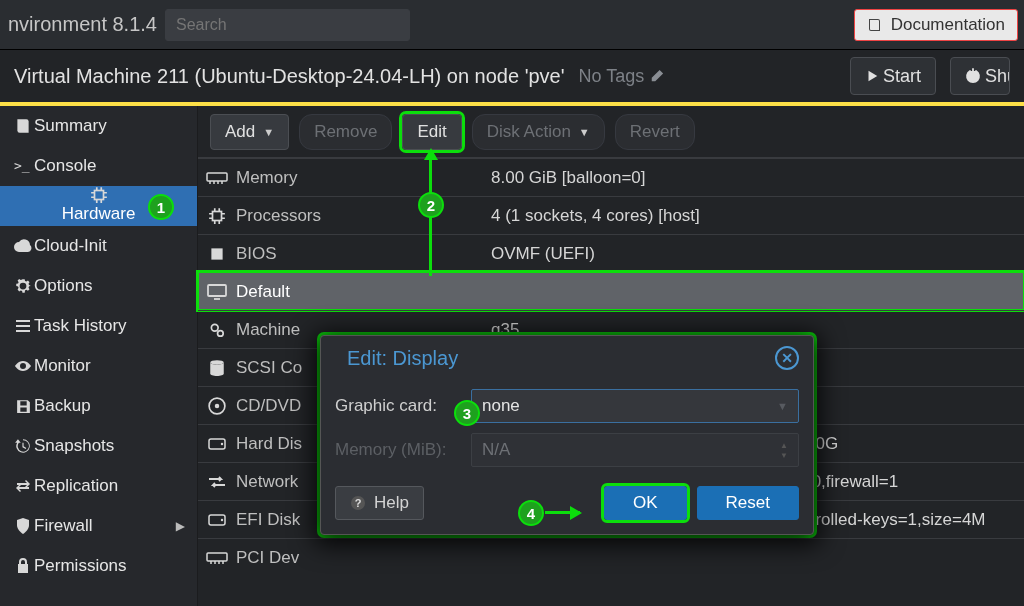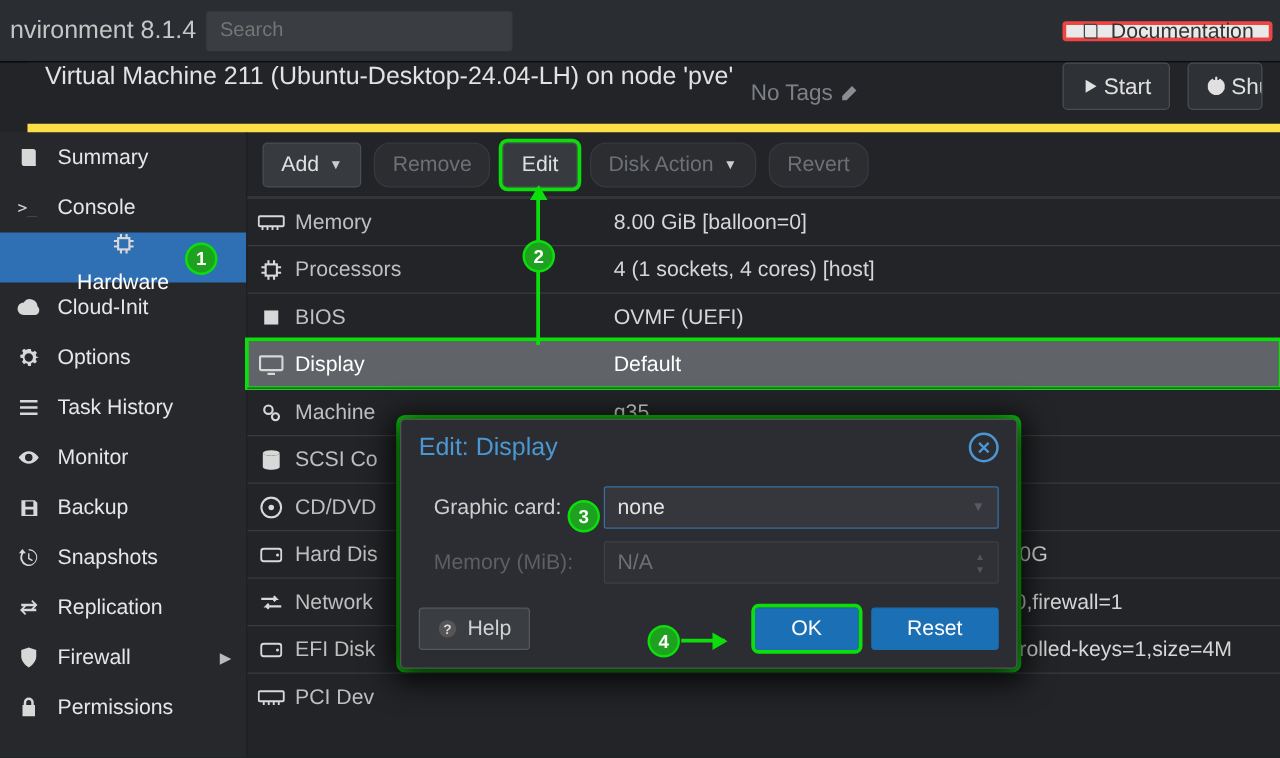--- a/index.html
+++ b/index.html
@@ -39,39 +39,39 @@
     border: 1px solid #3a3d42;
     color: #bfbfbf;
     padding: 0 10px;
     font-size: 16px;
     border-radius: 3px;
   }
   .topbar-spacer { flex: 1; }
   .doc-btn {
     background: #e9e9e9;
     color: #333;
-    border: 3px solid #ef4444;
-    height: 16px;
+    border: 1px solid #ef4444;
+    height: 32px;
     padding: 0 12px;
     display: flex;
     align-items: center;
     gap: 8px;
     border-radius: 3px;
     font-size: 17px;
     cursor: pointer;
   }
   
   .titlebar {
     height: 56px;
     display: flex;
+    align-items: center;
     padding: 0 14px;
     background: #222427;
     gap: 14px;
-    border-bottom: 7px solid #fde047;
-    margin-left: 22px;
+    border-bottom: 4px solid #fde047;
   }
   .vm-title {
     color: #e2e2e2;
     font-size: 20px;
     white-space: nowrap;
   }
   .no-tags {
     color: #7d8187;
     font-size: 18px;
     display: flex;
@@ -100,21 +100,20 @@
   .sidebar {
     width: 198px;
     background: #26282c;
     border-right: 1px solid #1b1c1e;
     overflow: hidden;
   }
   .side-item {
     height: 40px;
     display: flex;
     align-items: center;
-    gap: 12px;
     padding: 0 12px;
     color: #e6e6e6;
     cursor: pointer;
     font-size: 17px;
   }
   .side-item .icon-slot {
     width: 22px;
     display: flex;
     justify-content: center;
     color: #d8d8d8;
@@ -229,41 +228,42 @@
     background: #2b2d32;
     border: 1px solid #555;
     border-radius: 4px;
     box-shadow: 0 4px 24px 6px rgba(0,0,0,0.85), 0 0 0 3px #0cde0c;
     z-index: 40;
   }
   .modal-head {
     display: flex;
     align-items: center;
     padding: 10px 14px 6px 14px;
+    margin-left: 12px;
   }
   .modal-title {
     color: #4b97d2;
     font-size: 20px;
   }
   .modal-close {
     margin-left: auto;
     width: 24px;
     height: 24px;
     border: 2px solid #4b97d2;
     border-radius: 50%;
     color: #4b97d2;
     display: flex;
     align-items: center;
     justify-content: center;
     cursor: pointer;
     font-size: 14px;
     font-weight: bold;
   }
   .modal-body {
-    padding: 8px 14px 4px 26px;
+    padding: 8px 14px 4px 14px;
   }
   .form-row {
     display: flex;
     align-items: center;
     height: 44px;
     gap: 8px;
   }
   .form-label {
     width: 128px;
     color: #cfcfcf;
@@ -556,21 +556,20 @@
         <span class="hw-label">BIOS</span>
         <span class="hw-value">OVMF (UEFI)</span>
       </div>
       <div class="hw-row selected">
         <span class="hw-icon">
             <svg width="20" height="16" viewBox="0 0 20 16">
               <rect x="1" y="1" width="18" height="11" rx="1" fill="none" stroke="currentColor" stroke-width="1.8"></rect>
               <path stroke="currentColor" stroke-width="1.8" d="M7 15h6"></path>
             </svg>
           </span>
-        <span class="hw-label">Display</span>
         <span class="hw-value">Default</span>
       </div>
       <div class="hw-row">
         <span class="hw-icon">
             <svg width="18" height="18" viewBox="0 0 16 16">
               <circle cx="6" cy="6" r="3" fill="none" stroke="currentColor" stroke-width="1.5"></circle>
               <circle cx="11" cy="11" r="2.5" fill="none" stroke="currentColor" stroke-width="1.5"></circle>
             </svg>
           </span>
         <span class="hw-label">Machine</span>

